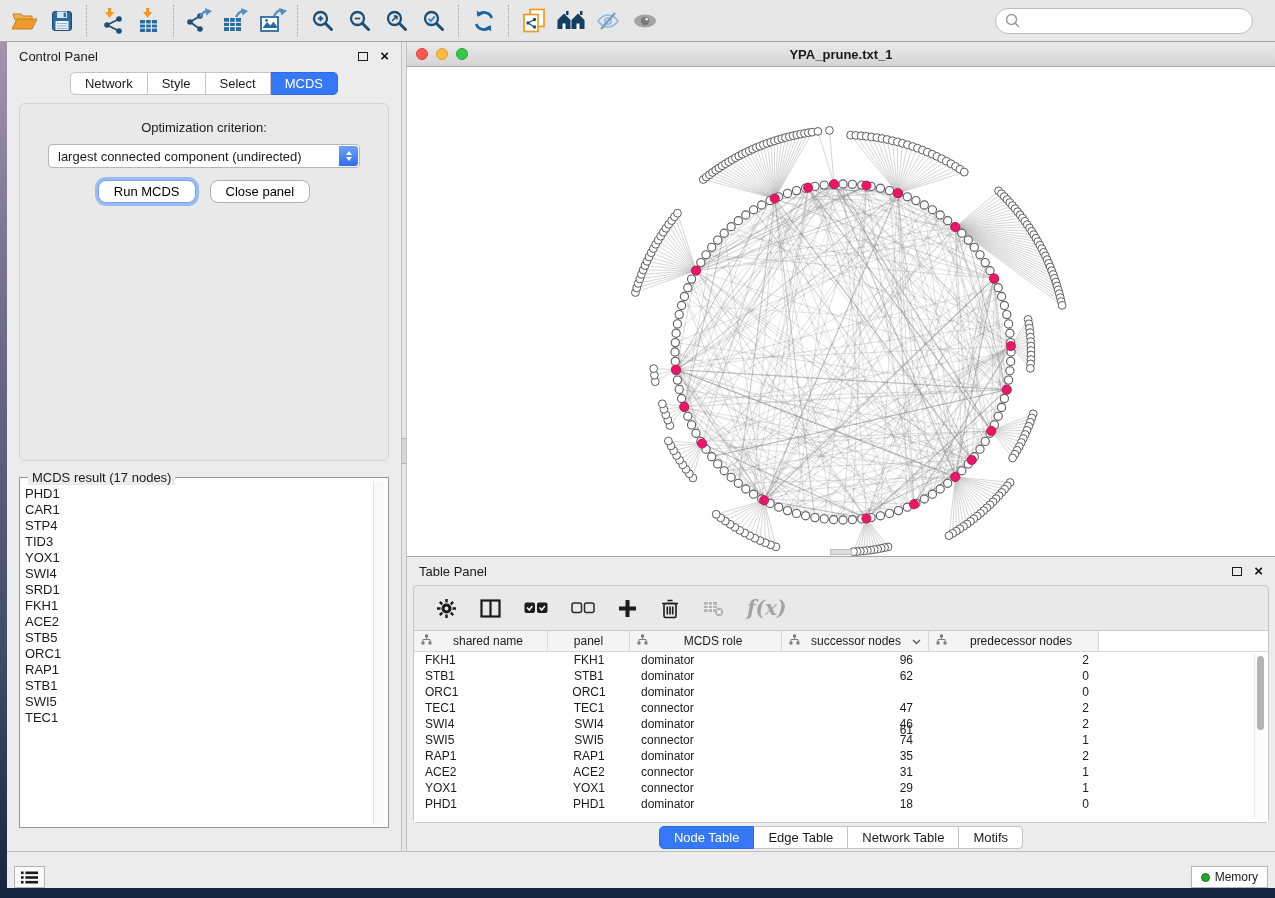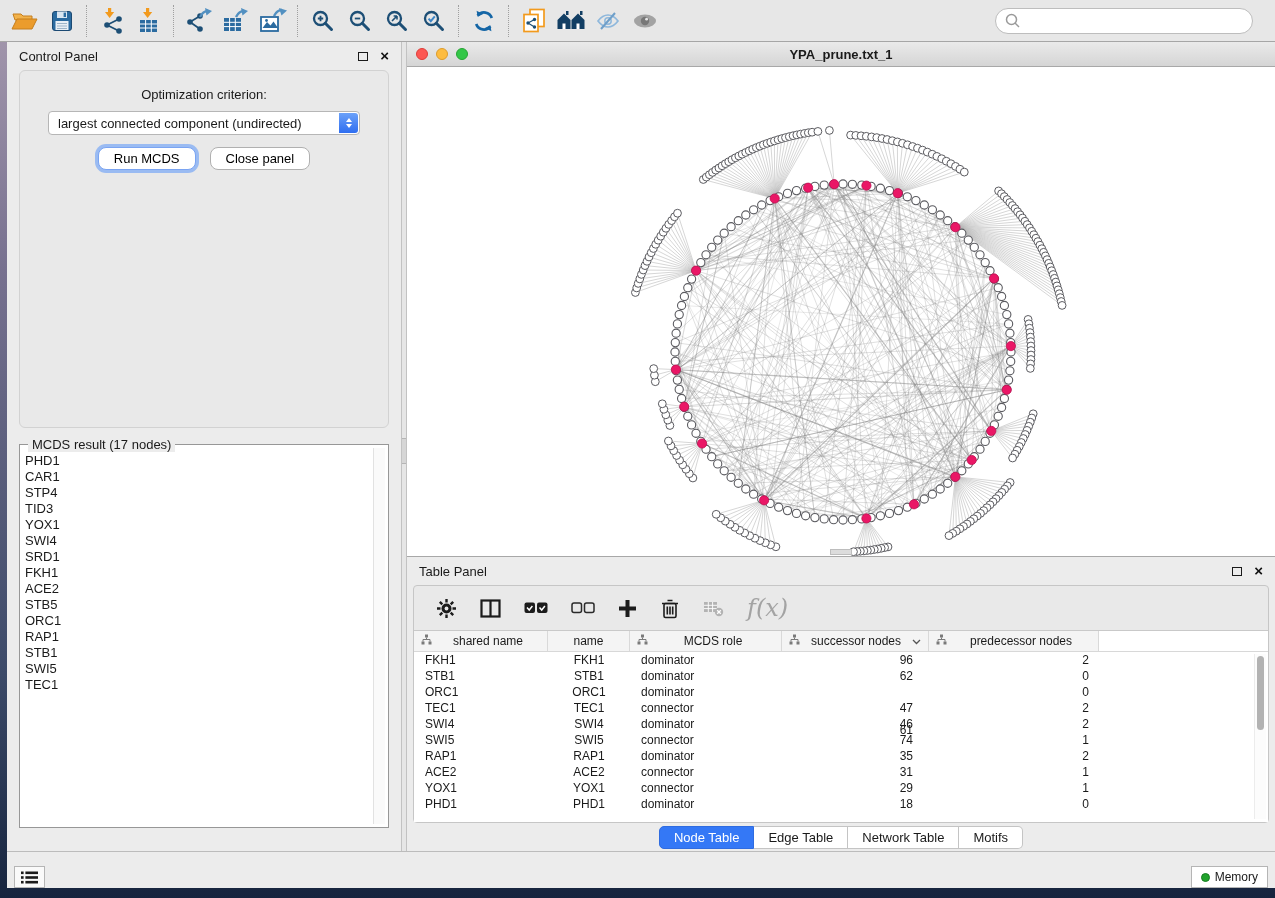--- a/index.html
+++ b/index.html
@@ -83,21 +83,21 @@
   .net-canvas svg { display:block; }
   .h-handle { position:absolute; bottom:1px; left:50%; margin-left:-11px; width:22px; height:6px;
     background:#dcdcdc; border:1px solid #bdbdbd; }
 
   
   .table-panel { flex:1; min-height:0; display:flex; flex-direction:column; background:#ececec; }
   .tp-body { margin:0 6px; flex:1; min-height:0; background:#e9e9e9; border:1px solid #c6c6c6;
     border-radius:4px; display:flex; flex-direction:column; }
   .tp-toolbar { height:44px; flex:0 0 auto; display:flex; align-items:center; gap:23px; padding:0 22px; }
   .tp-ic { display:flex; align-items:center; justify-content:center; }
-  .fx { font-family:"DejaVu Serif", serif; font-style:italic; font-size:24px; color:#a3a3a3; }
+  .fx { font-family:"DejaVu Serif", serif; font-style:italic; font-size:20px; color:#a3a3a3;font-weight:bold; }
   .tp-table { flex:1; min-height:0; background:#fff; border-top:1px solid #c9c9c9; position:relative; overflow:hidden; }
   .thead { display:flex; height:21px; border-bottom:1px solid #d8d8d8; }
   .th { height:100%; background:#f4f4f4; border-right:1px solid #d9d9d9; font-size:12px;
     display:flex; align-items:center; padding:0 7px; gap:4px; flex:0 0 auto; }
   .th .th-label { flex:1; text-align:center; white-space:nowrap; }
   .tr { display:flex; height:16px; }
   .td { font-size:12px; height:16px; line-height:16px; white-space:nowrap; overflow:hidden; flex:0 0 auto; }
   .td0 { padding-left:11px; } .td1 { text-align:center; } .td2 { padding-left:11px; }
   .td3 { text-align:right; padding-right:16px; } .td4 { text-align:right; padding-right:10px; }
   .tbl-scroll { position:absolute; right:2px; top:23px; bottom:3px; width:12px; background:#fcfcfc;
@@ -280,20 +280,26 @@
     <div class="content">
 
       <div class="control-panel">
         <div class="panel-titlebar">
           <span>Control Panel</span>
           <span class="win-controls">
             <span class="float-ic"></span>
             <span class="close-ic">×</span>
           </span>
         </div>
+        <div class="cp-tabs">
+            <div class="seg-tab">Network</div>
+            <div class="seg-tab">Style</div>
+            <div class="seg-tab">Select</div>
+            <div class="seg-tab selected">MCDS</div>
+          </div>
         <div class="cp-options">
           <div class="opt-label">Optimization criterion:</div>
           <div class="dropdown">
             <span>largest connected component (undirected)</span>
             <span class="dd-stepper">
               <span class="tri-up"></span>
                 <span class="tri-down"></span>
             </span>
           </div>
           <div class="btn-row">
@@ -1278,21 +1284,21 @@
                         <g fill="#7a7a7a">
                           <rect x="4" y="0.5" width="3" height="3"></rect>
                           <rect x="0.5" y="7.5" width="3" height="3"></rect>
                           <rect x="7.5" y="7.5" width="3" height="3"></rect>
                         </g>
                         <path d="M5.5 3.5v2M2 7.5V5.5h7v2" fill="none" stroke="#7a7a7a"></path>
                       </svg></span>
                     <span class="th-label">shared name</span>
                   </div>
                   <div class="th" style="width: 82px;">
-                    <span class="th-label">name</span>
+                    <span class="th-label">panel</span>
                   </div>
                   <div class="th" style="width: 152px; align-items: center;">
                     <span><svg width="11" height="11" viewBox="0 0 11 11">
                         <g fill="#7a7a7a">
                           <rect x="4" y="0.5" width="3" height="3"></rect>
                           <rect x="0.5" y="7.5" width="3" height="3"></rect>
                           <rect x="7.5" y="7.5" width="3" height="3"></rect>
                         </g>
                         <path d="M5.5 3.5v2M2 7.5V5.5h7v2" fill="none" stroke="#7a7a7a"></path>
                       </svg></span>

